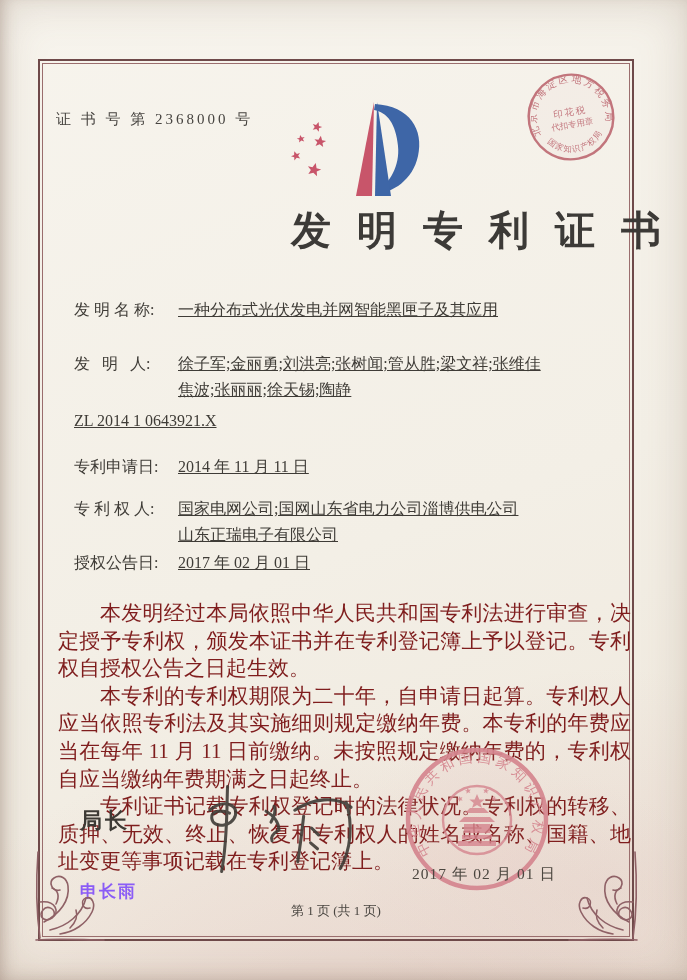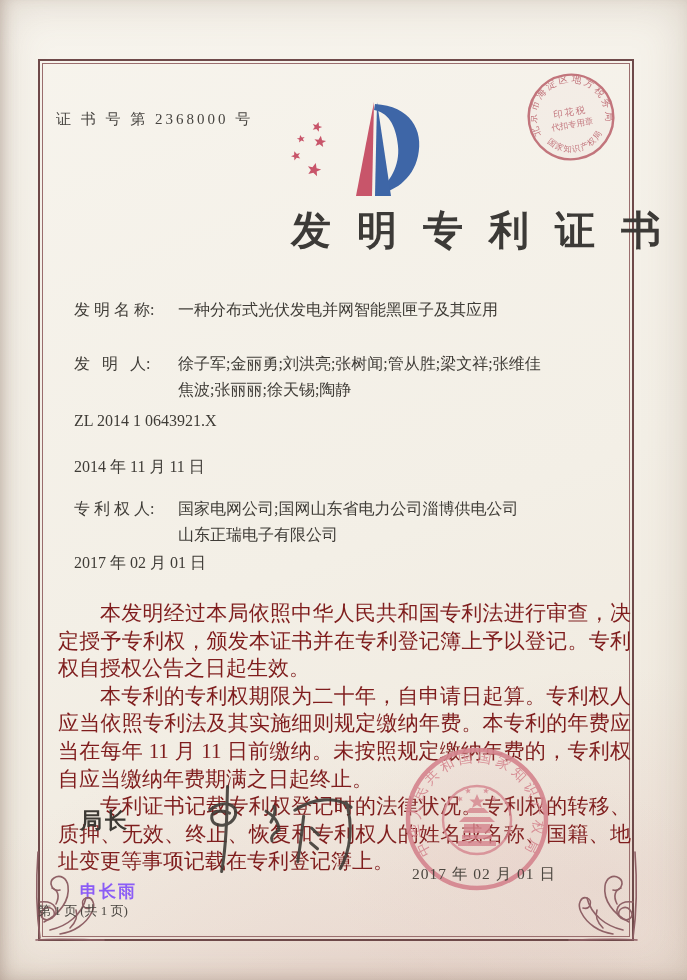--- a/index.html
+++ b/index.html
@@ -16,31 +16,31 @@
     box-shadow:inset 0 0 46px rgba(125,95,75,.22), inset 10px 0 16px -8px rgba(120,90,80,.30), inset 0 -8px 18px -8px rgba(120,90,80,.18);}
   .frame{position:absolute;left:38px;top:59px;right:53px;bottom:39px;border:2px solid #6f4a4a;}
   .frame-inner{position:absolute;inset:2px;border:1px solid #9b6e6e;}
   .cert-no{position:absolute;left:56px;top:110px;font-size:15px;letter-spacing:3px;color:#474440;}
   .logo{position:absolute;left:282px;top:96px;width:150px;height:112px;}
   .tax-stamp{position:absolute;left:524px;top:70px;width:94px;height:94px;opacity:.9;}
   .title{position:absolute;left:0;top:203px;width:100%;text-align:right;
     font-size:40px;font-weight:600;color:#3c3a37;letter-spacing:26px;padding-left:26px;box-sizing:border-box;}
   .field-row{position:absolute;left:74px;display:flex;font-size:16px;line-height:26px;color:#3f3c37;}
   .field-label{white-space:pre;width:104px;flex:0 0 104px;}
-  .field-value{white-space:pre-line;width:410px;}
+  .field-value{white-space:pre-line;width:410px;text-decoration:underline;}
   .row-name{top:297px}.row-inventors{top:351px}.row-patno{top:408px}
   .row-filing{top:454px}.row-patentee{top:496px}.row-grant{top:550px}
   .body-text{position:absolute;left:58px;top:584px;width:573px;font-size:21px;line-height:27.6px;color:#7f1d1d;text-align:justify;margin-top:16px;}
   .body-text p{margin:0;text-indent:2em;}
   .sig-title{position:absolute;left:80px;top:806px;font-size:22px;letter-spacing:3px;font-weight:600;color:#3d3a35;}
   .sig-name{position:absolute;left:80px;top:880px;font-size:17px;letter-spacing:2px;font-weight:600;color:#8b5cf6;}
   .signature{position:absolute;left:190px;top:780px;width:168px;height:100px;}
   .seal{position:absolute;left:402px;top:744px;width:150px;height:150px;opacity:.92;z-index:5;}
   .seal-date{position:absolute;left:412px;top:864px;font-size:15.5px;letter-spacing:1px;color:#4b463f;z-index:6;}
-  .footer{position:absolute;left:38px;right:53px;top:902px;text-align:left;font-size:13px;color:#4a4641;z-index:7;}
+  .footer{position:absolute;left:38px;right:53px;top:902px;text-align:center;font-size:13px;color:#4a4641;z-index:7;}
   .ornament{position:absolute;width:82px;height:96px;z-index:4;}
   .orn-left{left:26px;top:850px;}
   .orn-right{right:40px;top:850px;transform:scaleX(-1);}
   svg{display:block;width:100%;height:100%;}
 </style>
 </head>
 <body>
 
 <div class="frame">
   <div class="frame-inner"></div>
@@ -94,28 +94,30 @@
 </div>
 <div class="field-row row-inventors">
   <span class="field-label">发   明   人:</span>
   <span class="field-value">徐子军;金丽勇;刘洪亮;张树闻;管从胜;梁文祥;张维佳
 焦波;张丽丽;徐天锡;陶静</span>
 </div>
 <div class="field-row row-patno">
   <span class="field-value">ZL 2014 1 0643921.X</span>
 </div>
 <div class="field-row row-filing">
+  <span class="field-label">专利申请日:</span>
   <span class="field-value">2014 年 11 月 11 日</span>
 </div>
 <div class="field-row row-patentee">
   <span class="field-label">专 利 权 人:</span>
   <span class="field-value">国家电网公司;国网山东省电力公司淄博供电公司
 山东正瑞电子有限公司</span>
 </div>
 <div class="field-row row-grant">
+  <span class="field-label">授权公告日:</span>
   <span class="field-value">2017 年 02 月 01 日</span>
 </div>
 
 <div class="body-text">
   <p>本发明经过本局依照中华人民共和国专利法进行审查，决定授予专利权，颁发本证书并在专利登记簿上予以登记。专利权自授权公告之日起生效。</p>
   <p>本专利的专利权期限为二十年，自申请日起算。专利权人应当依照专利法及其实施细则规定缴纳年费。本专利的年费应当在每年 11 月 11 日前缴纳。未按照规定缴纳年费的，专利权自应当缴纳年费期满之日起终止。</p>
   <p>专利证书记载专利权登记时的法律状况。专利权的转移、质押、无效、终止、恢复和专利权人的姓名或名称、国籍、地址变更等事项记载在专利登记簿上。</p>
 </div>
 
 <div class="sig-title">局长</div>

